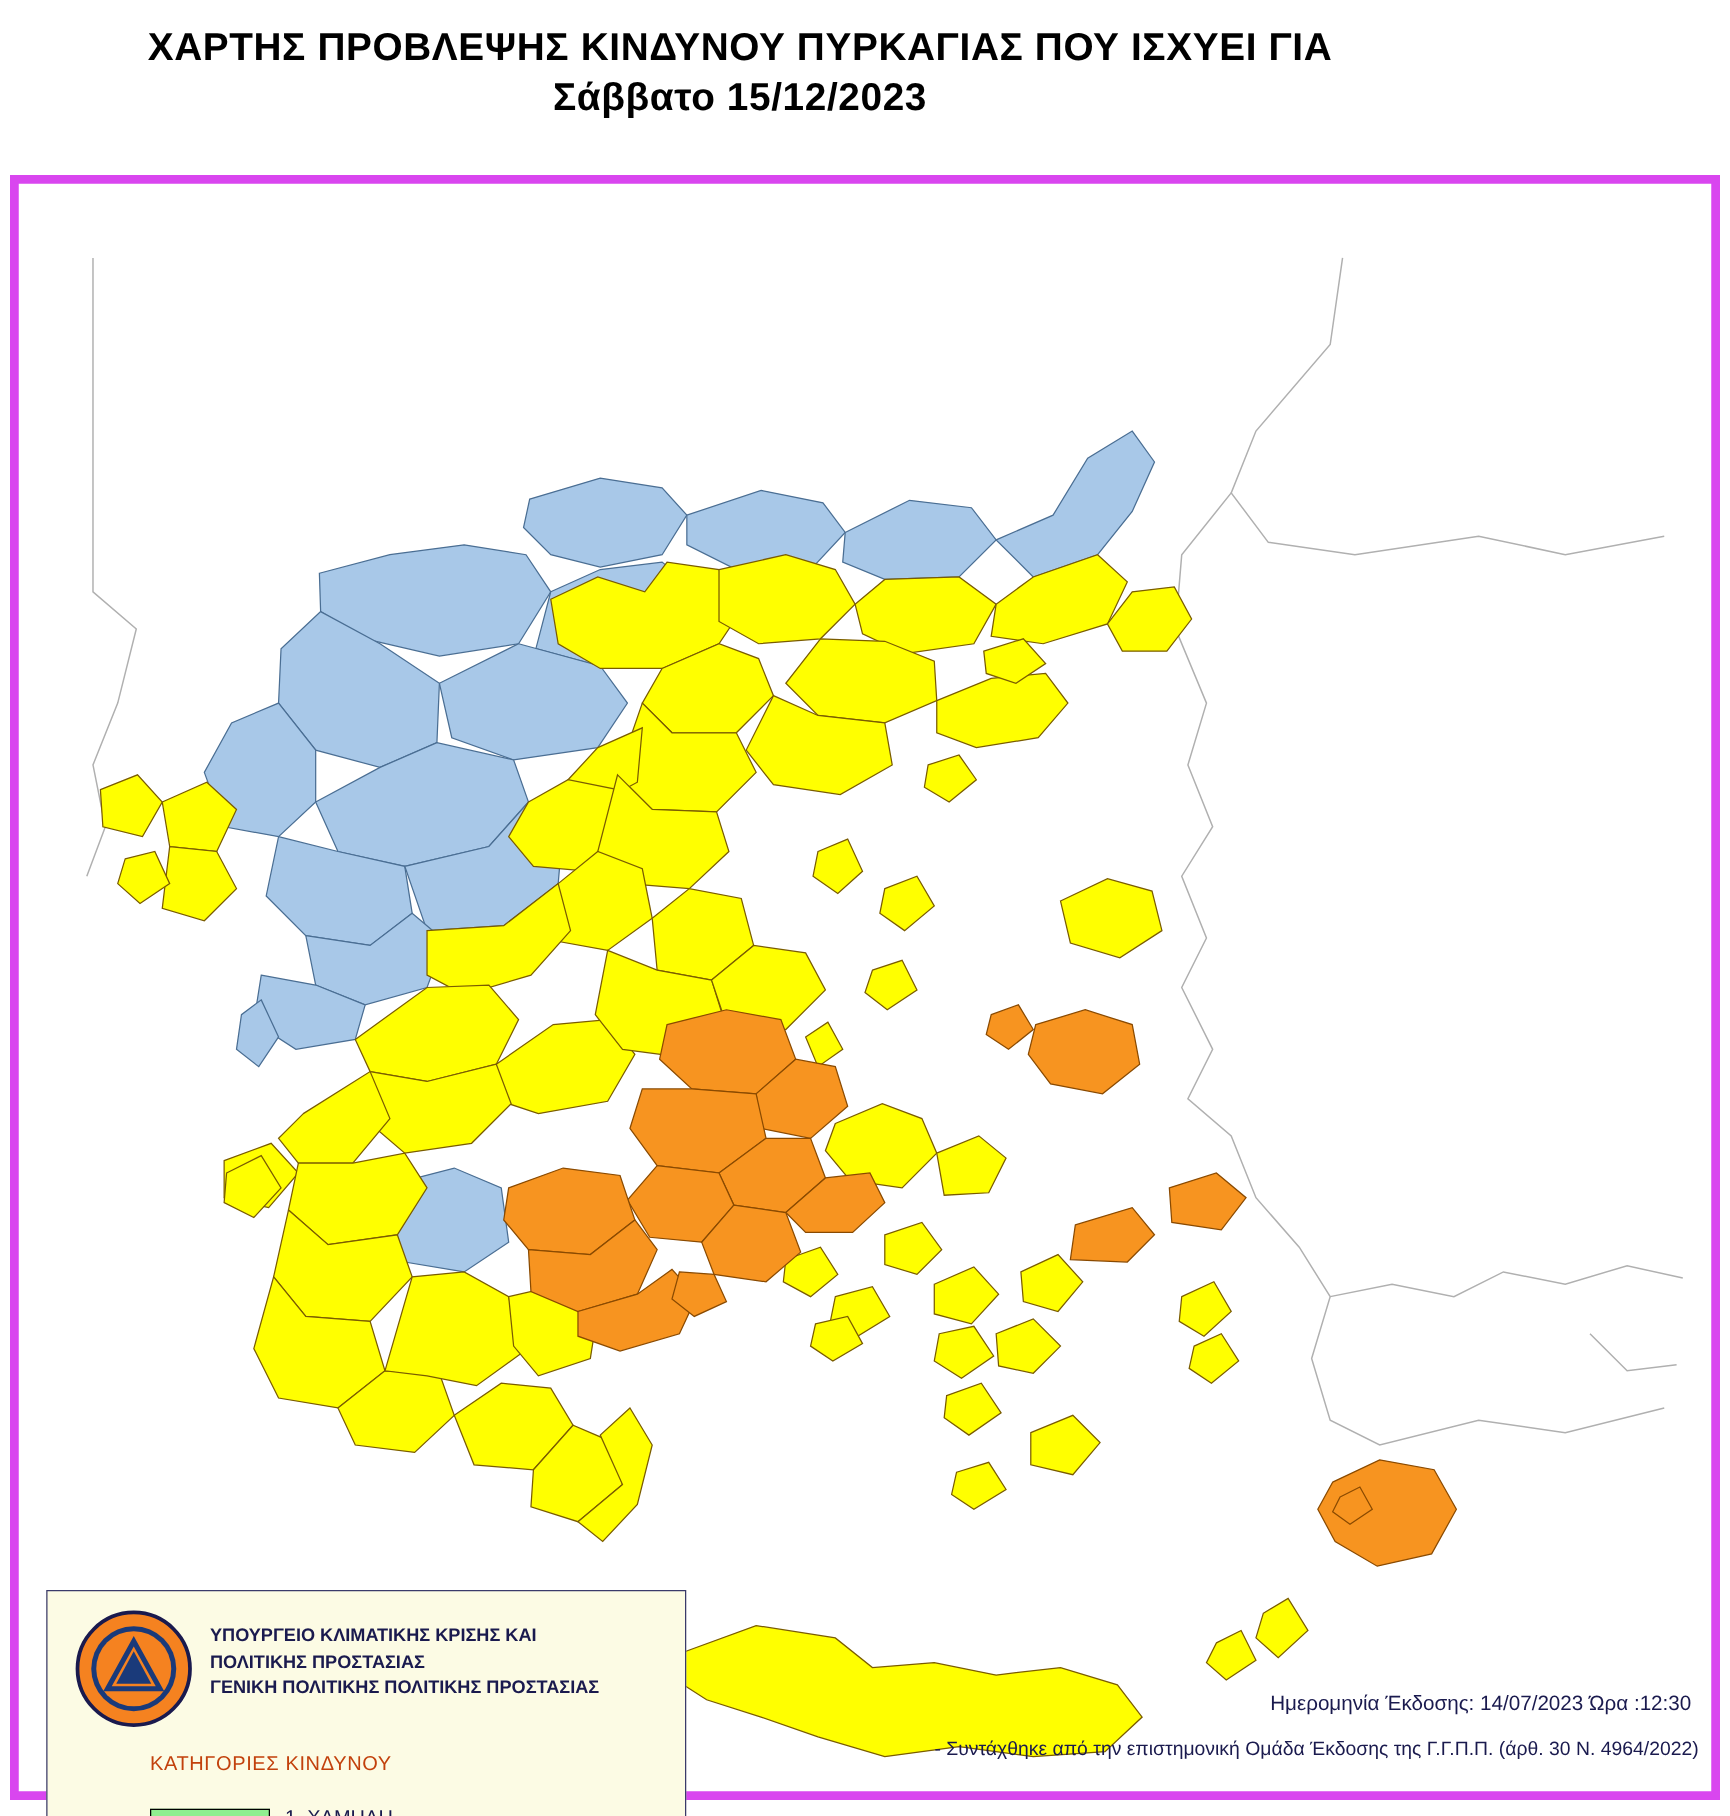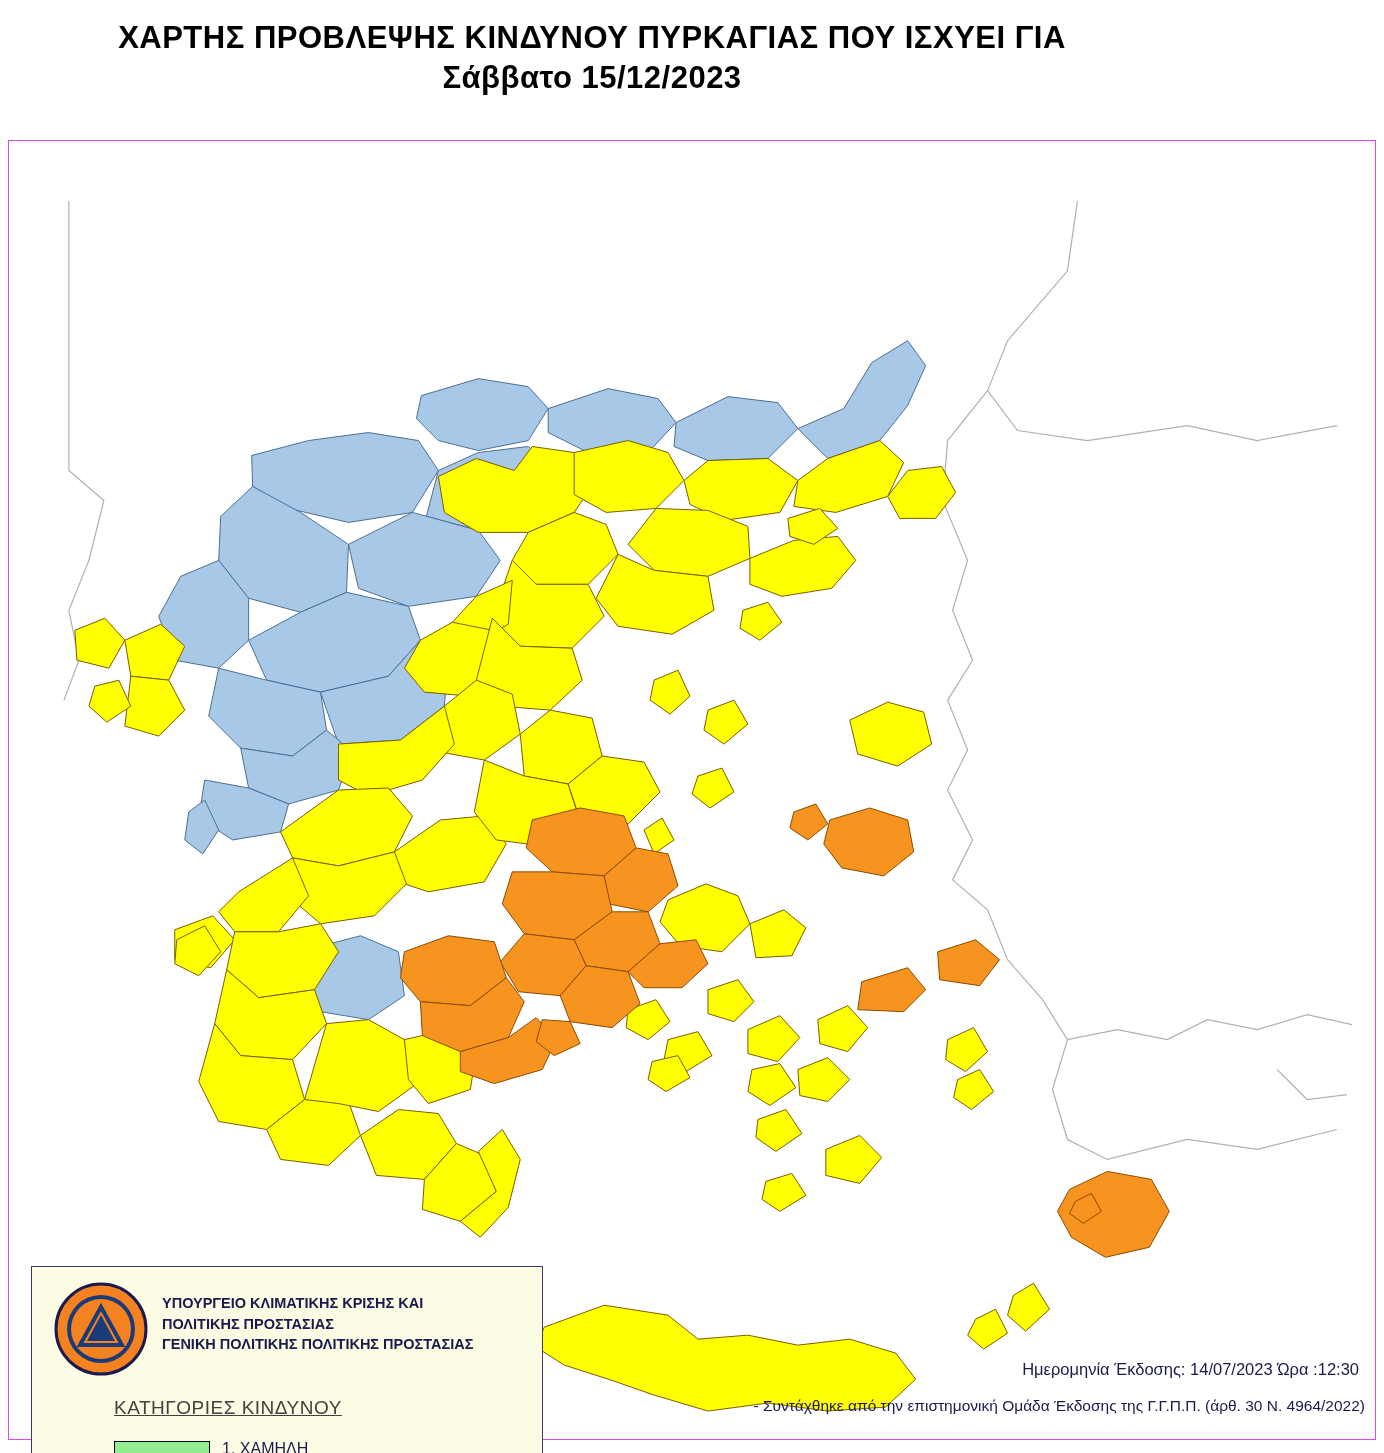--- a/index.html
+++ b/index.html
@@ -1,24 +1,24 @@
 <!DOCTYPE html>
 <html><head>
 <meta charset="utf-8">
 <style>
   html,body{margin:0;padding:0;background:#ffffff;}
   body{width:1384px;height:1453px;font-family:"Liberation Sans",sans-serif;color:#000;position:relative;overflow:hidden;}
   #title-block{position:absolute;top:18px;left:0;width:1184px;text-align:center;}
   #title-block .line{font-size:31px;font-weight:bold;letter-spacing:.5px;line-height:1.28;}
-  #map-frame{position:absolute;left:8px;top:140px;width:1368px;height:1300px;border:1px solid #d946ef;box-sizing:border-box;background:#ffffff;}
+  #map-frame{position:absolute;left:8px;top:140px;width:1368px;height:1300px;border:7px solid #d946ef;box-sizing:border-box;background:#ffffff;}
   #map-svg{position:absolute;left:0;top:0;width:100%;height:100%;}
   #legend-box{position:absolute;left:22px;top:1125px;width:512px;height:320px;background:#fcfbe4;border:1px solid #3a3a6a;box-sizing:border-box;}
   #logo{position:absolute;left:16px;top:14px;width:106px;height:96px;}
   #ministry-text{position:absolute;left:130px;top:26px;width:370px;font-size:14.5px;font-weight:bold;line-height:1.42;color:#1a1a4e;}
-  #legend-title{position:absolute;left:82px;top:130px;font-size:19px;color:#404040;letter-spacing:.5px;text-decoration:underline;}
+  #legend-title{position:absolute;left:82px;top:130px;font-size:16px;color:#c2410c;letter-spacing:.5px;}
   .legend-rows{position:absolute;left:82px;top:170px;width:420px;}
   .legend-row{display:flex;align-items:center;height:24px;}
   .swatch{width:96px;height:17px;border:1px solid #000;box-sizing:border-box;margin-right:12px;}
   .legend-label{font-size:16px;color:#1a1a4e;}
   #issue-info{position:absolute;right:16px;bottom:60px;text-align:center;font-size:16.5px;color:#1a1a4e;}
   #issue-note{position:absolute;right:10px;bottom:24px;text-align:right;font-size:15.5px;color:#1a1a4e;}
   .poly{stroke:#7a5c00;stroke-width:1;}
   .poly.blue{stroke:#4a6e93;}
   .poly.orange{stroke:#8a4a00;}
   .gray{fill:none;stroke:#b0b0b0;stroke-width:1.2;}

